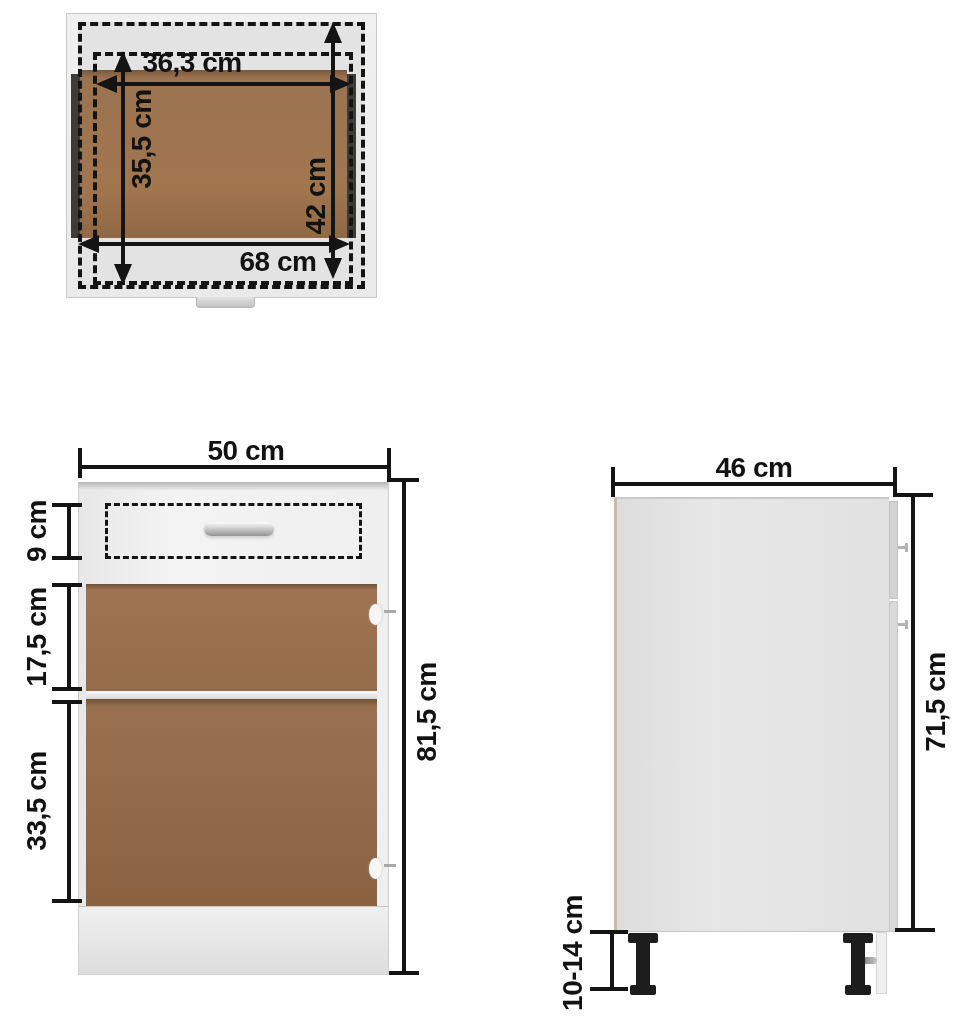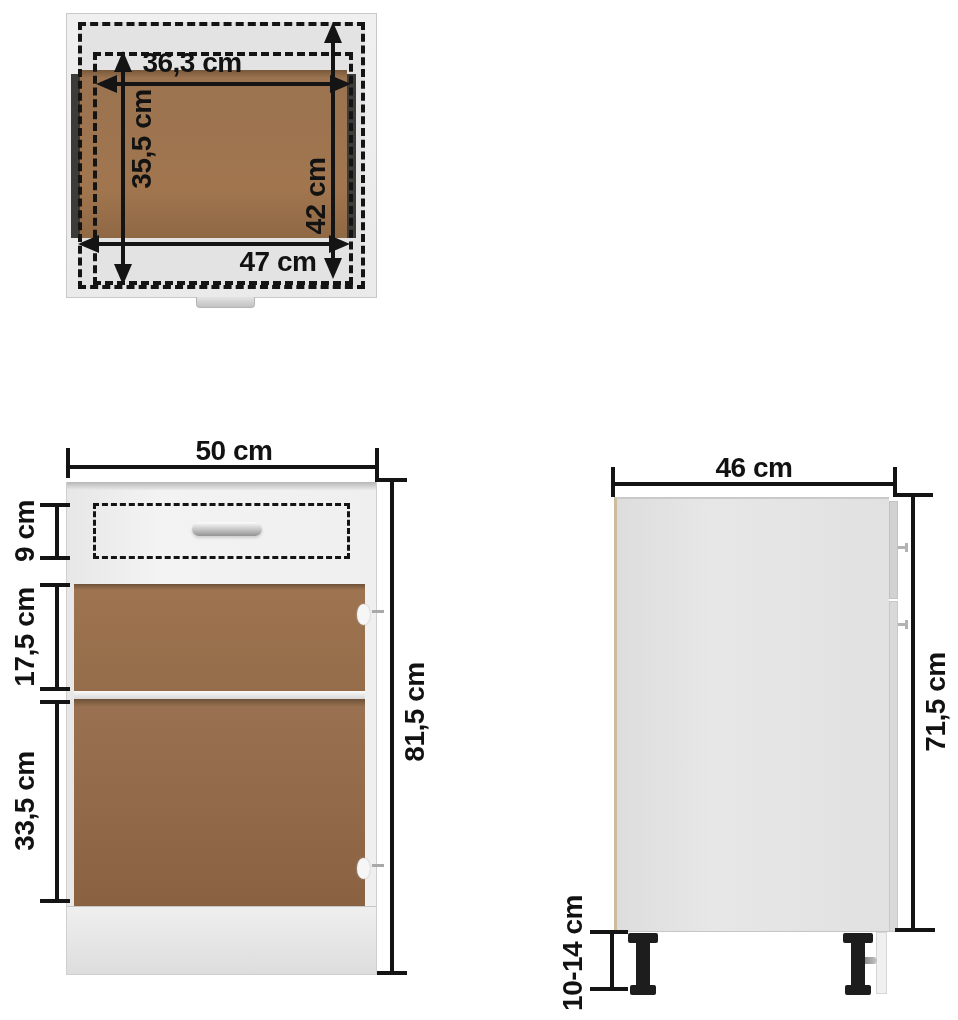--- a/index.html
+++ b/index.html
@@ -68,21 +68,21 @@
     <div class="dlabel" style="left:192px;top:63px;">
       <span>36,3 cm</span>
     </div>
 
     <div class="darr-h" style="left:78px;top:235px;width:272px;">
       <div class="al"></div>
         <div class="ln"></div>
         <div class="ar"></div>
     </div>
     <div class="dlabel" style="left:278px;top:262px;">
-      <span>47 cm</span>
+      <span>68 cm</span>
     </div>
 
     <div class="darr-v" style="left:114px;top:51px;height:234px;">
       <div class="au"></div>
         <div class="ln"></div>
         <div class="ad"></div>
     </div>
     <div class="dlabel rot" style="left:142px;top:139px;">
       <span>35,5 cm</span>
     </div>
@@ -90,21 +90,21 @@
     <div class="darr-v" style="left:324px;top:22px;height:257px;">
       <div class="au"></div>
         <div class="ln"></div>
         <div class="ad"></div>
     </div>
     <div class="dlabel rot" style="left:316px;top:196px;">
       <span>42 cm</span>
     </div>
   </div>
 
-  <div class="abs" style="left:0;top:420px;width:480px;height:600px;text-decoration:underline;">
+  <div class="abs" style="left:12px;top:420px;width:480px;height:600px;text-decoration:underline;">
 
     <div class="hline" style="left:68px;top:45px;width:309px;"></div>
     <div class="vline" style="left:66px;top:28px;height:30px;"></div>
     <div class="vline" style="left:375px;top:28px;height:34px;"></div>
     <div class="dlabel" style="left:234px;top:31px;">
       <span>50 cm</span>
     </div>
 
     <div class="abs" style="left:66px;top:62px;width:311px;height:493px;background:linear-gradient(90deg,#e7e7e7,#f3f3f3 30%,#efefef);border:1px solid #cfcfcf;box-sizing:border-box;"></div>
     <div class="abs" style="left:67px;top:62px;width:309px;height:8px;background:linear-gradient(180deg,#b7b7b7,#e9e9e9);"></div>

